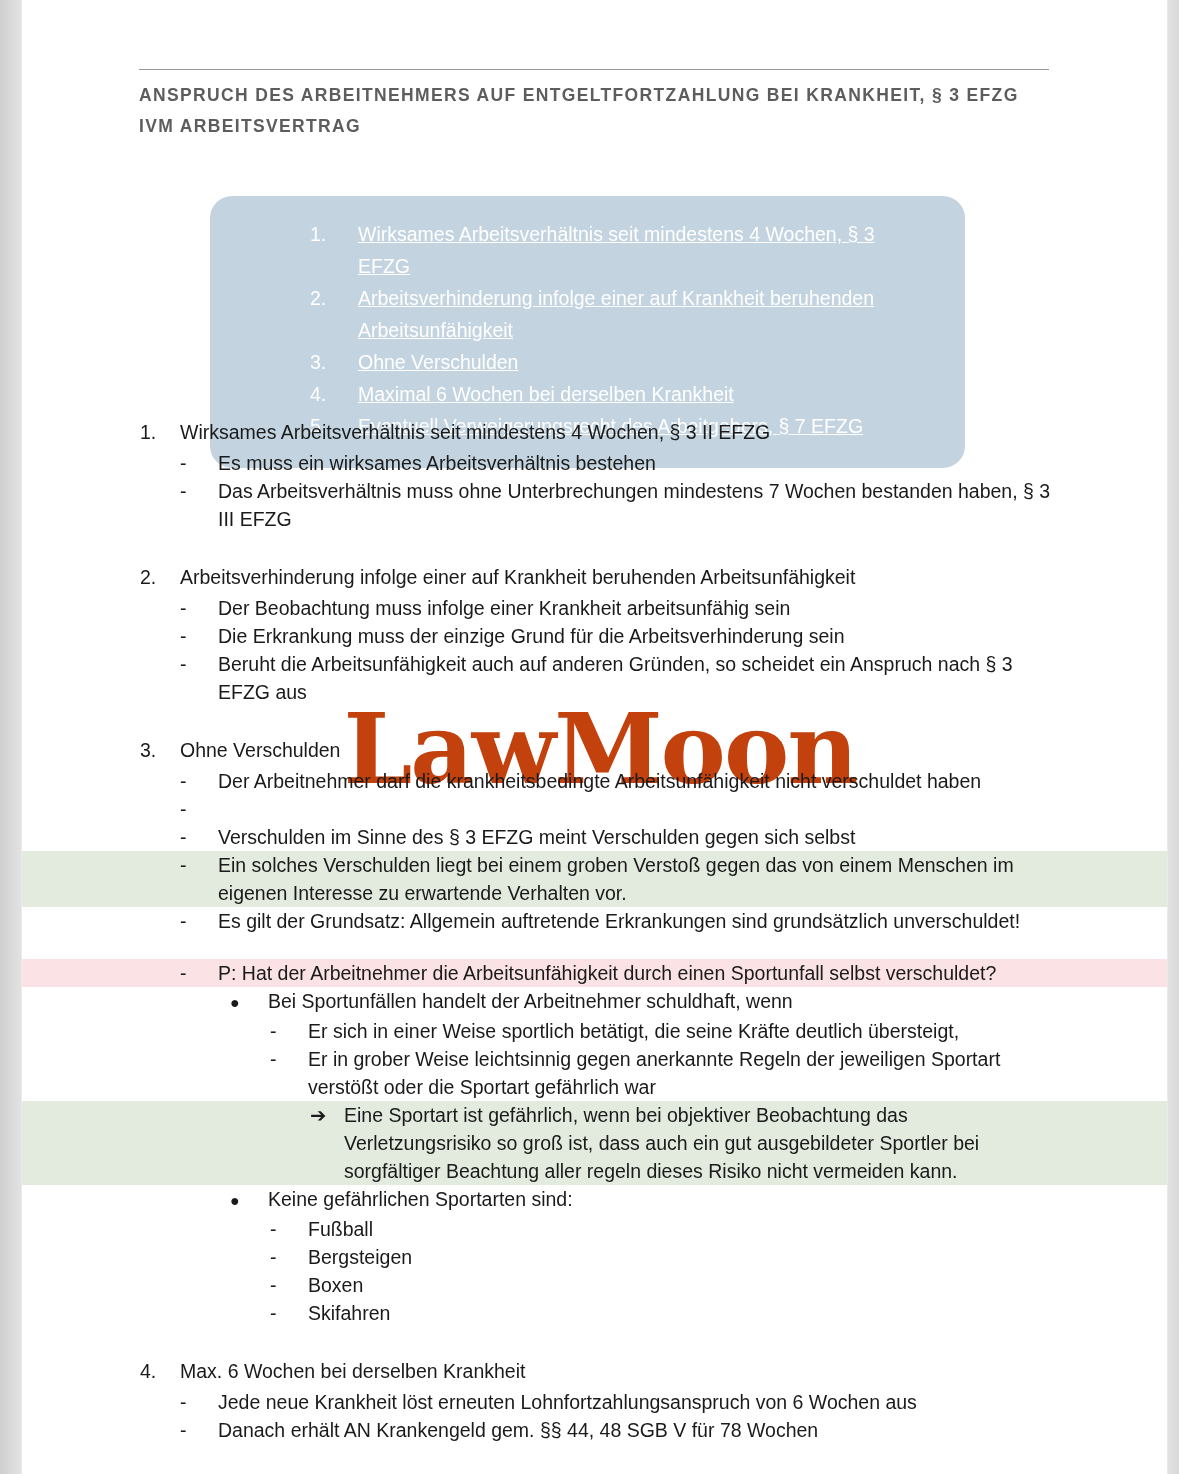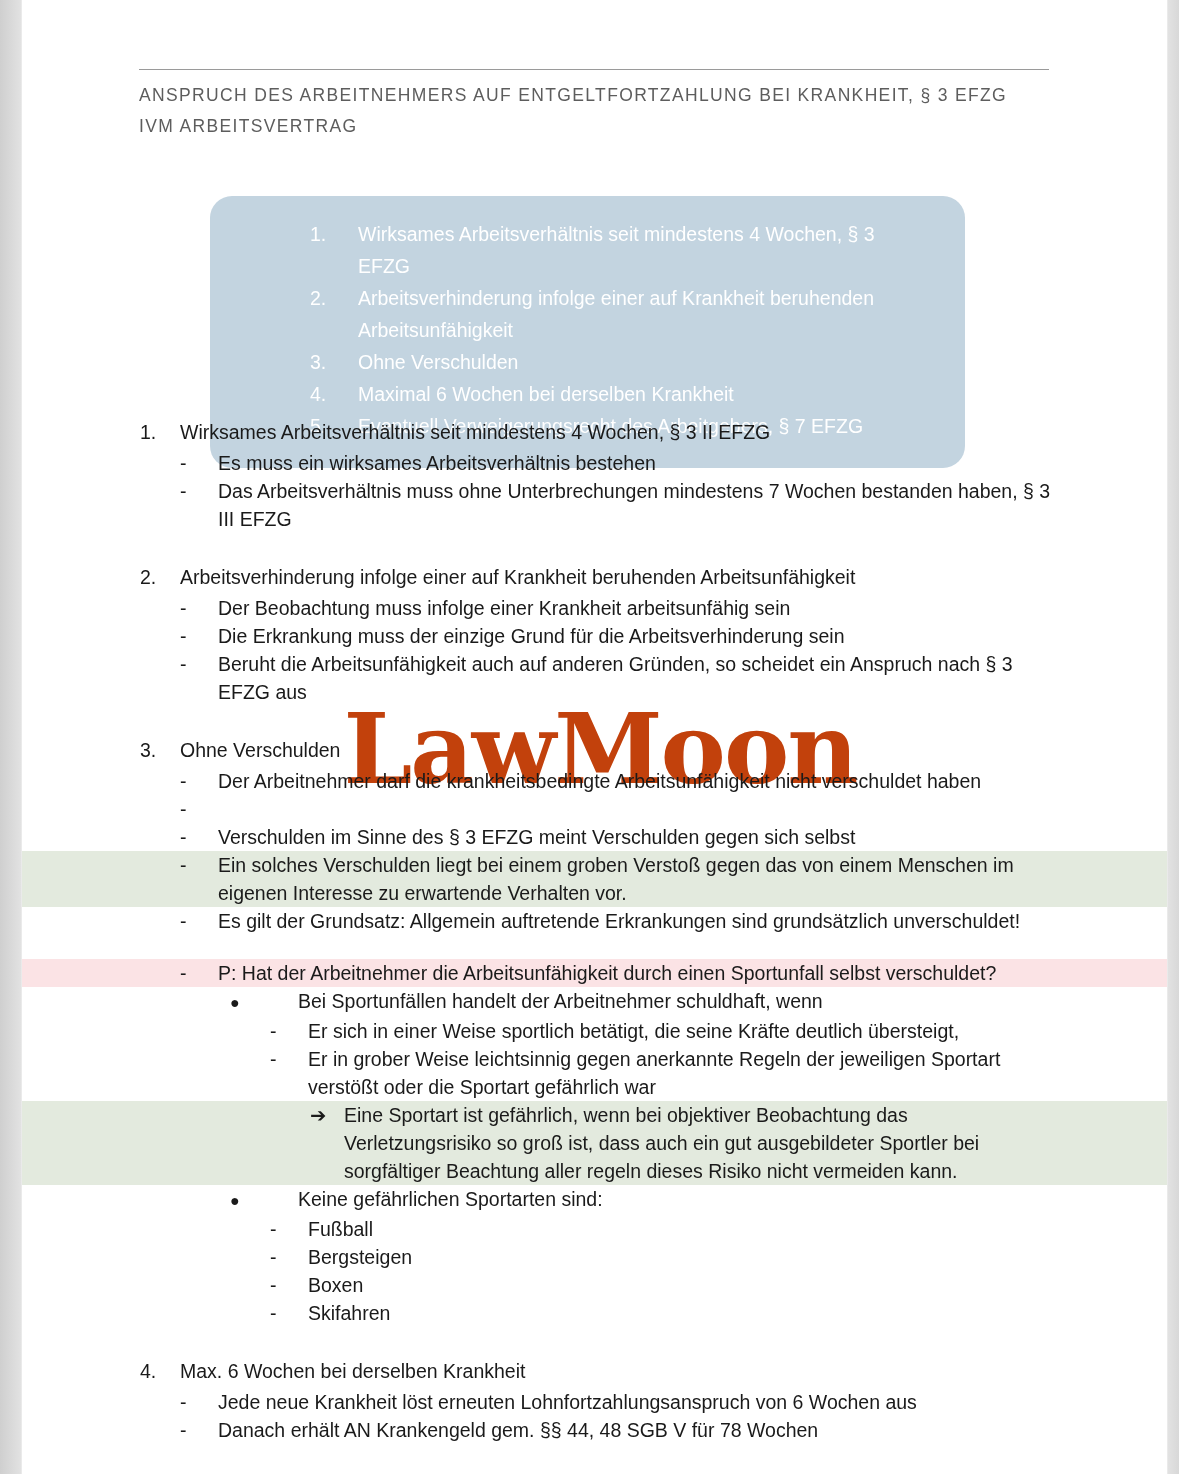--- a/index.html
+++ b/index.html
@@ -76,21 +76,21 @@
   #doc-title {
     position: absolute;
     left: 117px;
     top: 80px;
     width: 900px;
     font-size: 17.5px;
     letter-spacing: 1.35px;
     line-height: 31px;
     color: #5d5d5d;
     text-transform: uppercase;
-    font-weight: 400;
+    font-weight: 700;
   }
 
   
   #summary-card {
     position: absolute;
     left: 188px;
     top: 196px;
     width: 755px;
     border-radius: 22px;
     background: #c3d4e0;
@@ -105,21 +105,21 @@
     line-height: 32px;
     padding: 0 40px;
   }
   .summary-num {
     width: 48px;
     flex: 0 0 48px;
     text-align: left;
     padding-left: 60px;
     box-sizing: content-box;
   }
-  .summary-text { flex: 1; }
+  .summary-text { flex: 1; text-decoration: underline; }
 
   
   #body-outline {
     position: absolute;
     left: 0;
     top: 418px;
     width: 1145px;
   }
 
   .lvl1 {
@@ -159,21 +159,21 @@
     font-size: 19.5px;
     line-height: 28px;
     color: #1a1a1a;
   }
   .lvl3 .marker {
     flex: 0 0 38px;
     width: 38px;
     margin-left: 208px;
     text-align: left;
   }
-  .lvl3 .txt { flex: 1; max-width: 795px; margin-left: 30px; }
+  .lvl3 .txt { flex: 1; max-width: 795px; }
 
   .lvl4 {
     display: flex;
     align-items: baseline;
     font-size: 19.5px;
     line-height: 28px;
     color: #1a1a1a;
   }
   .lvl4 .marker {
     flex: 0 0 38px;

